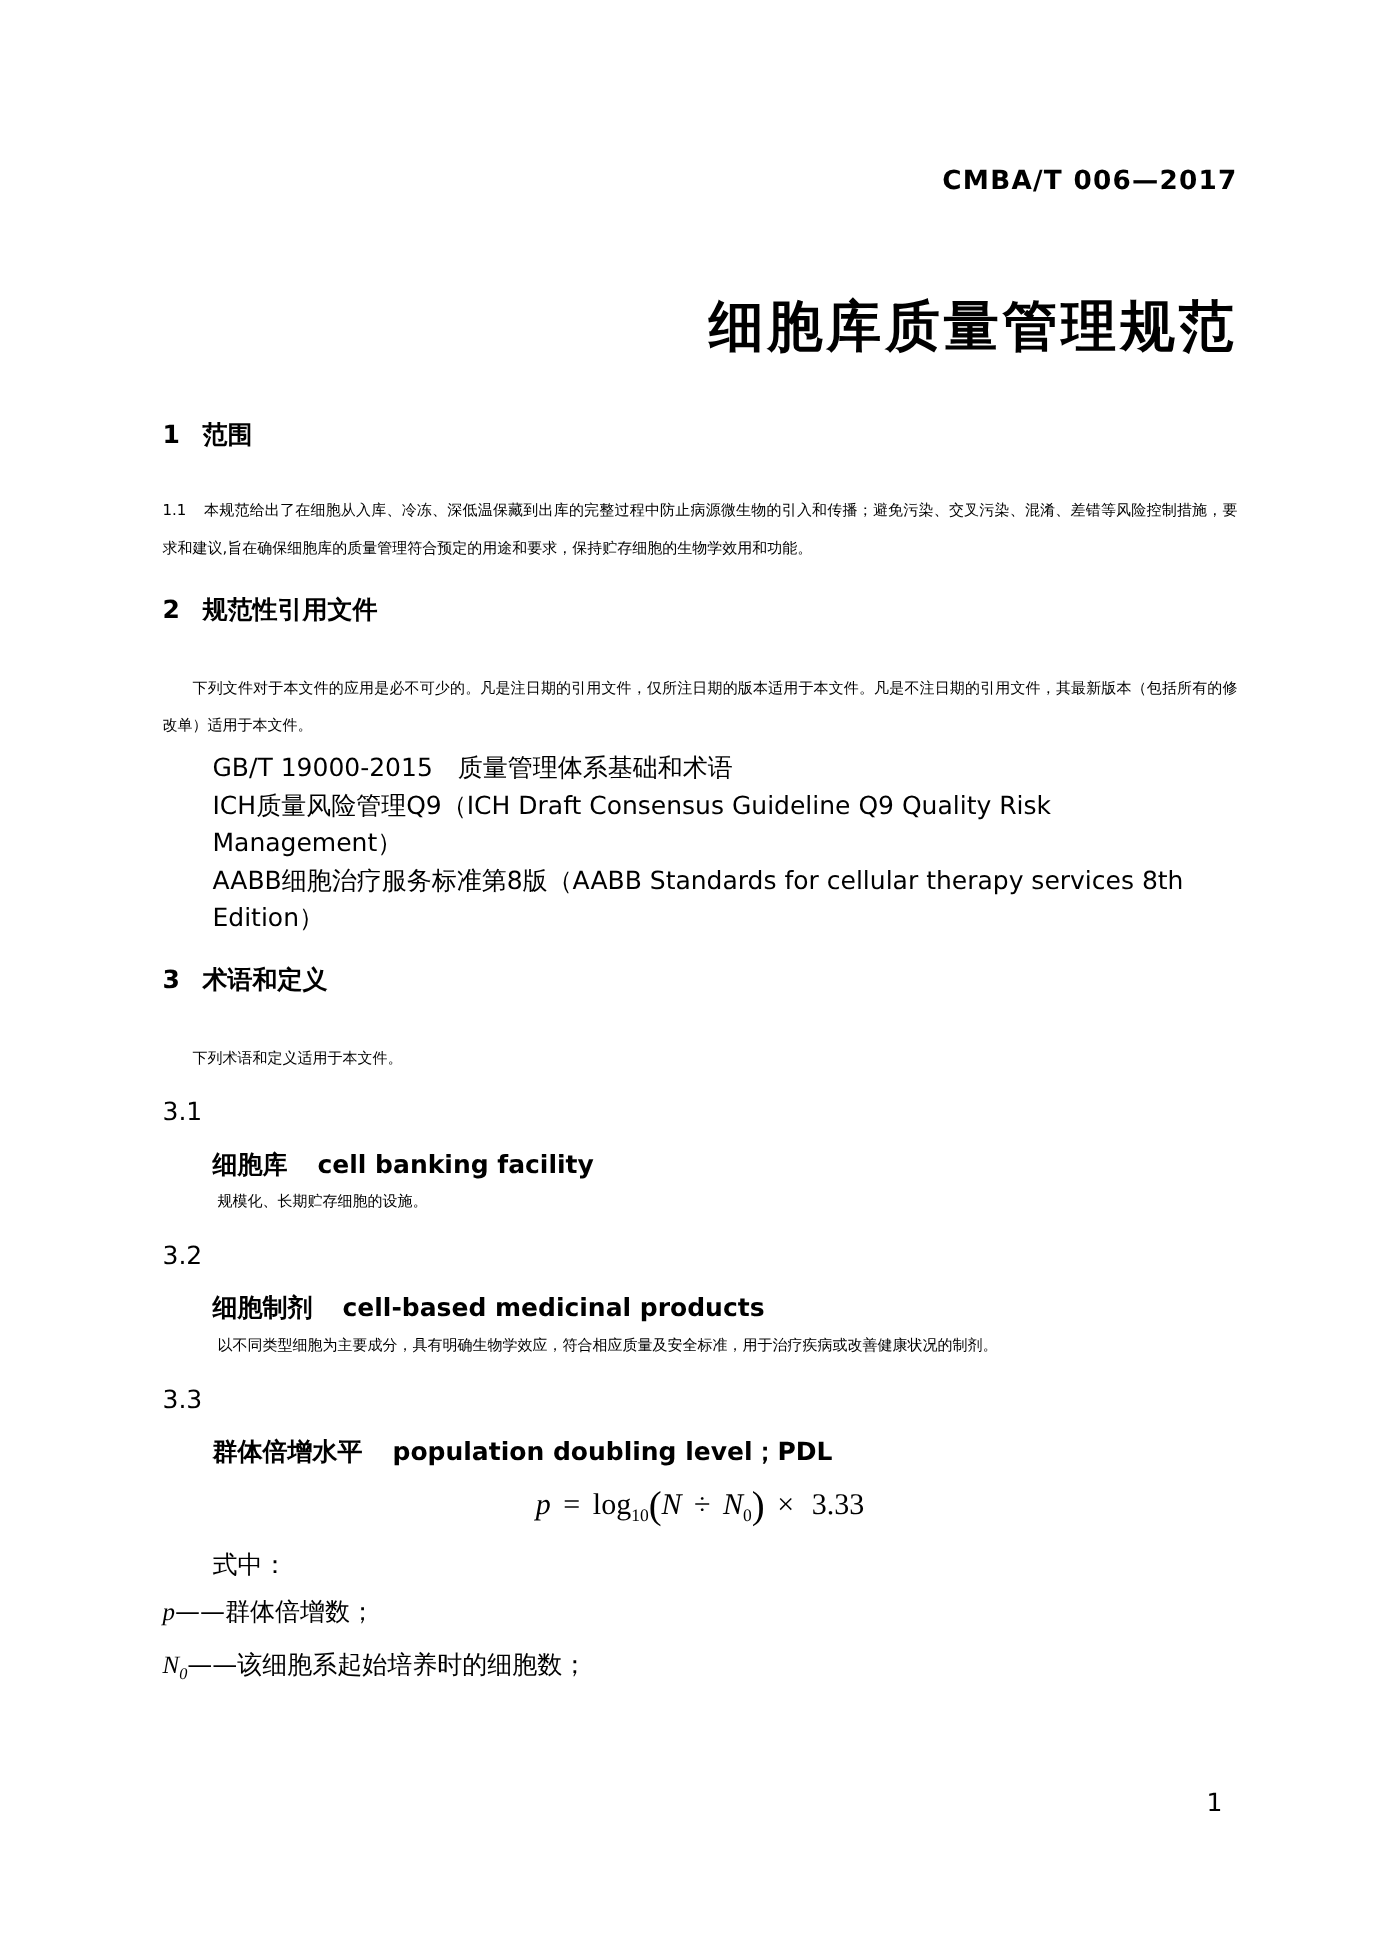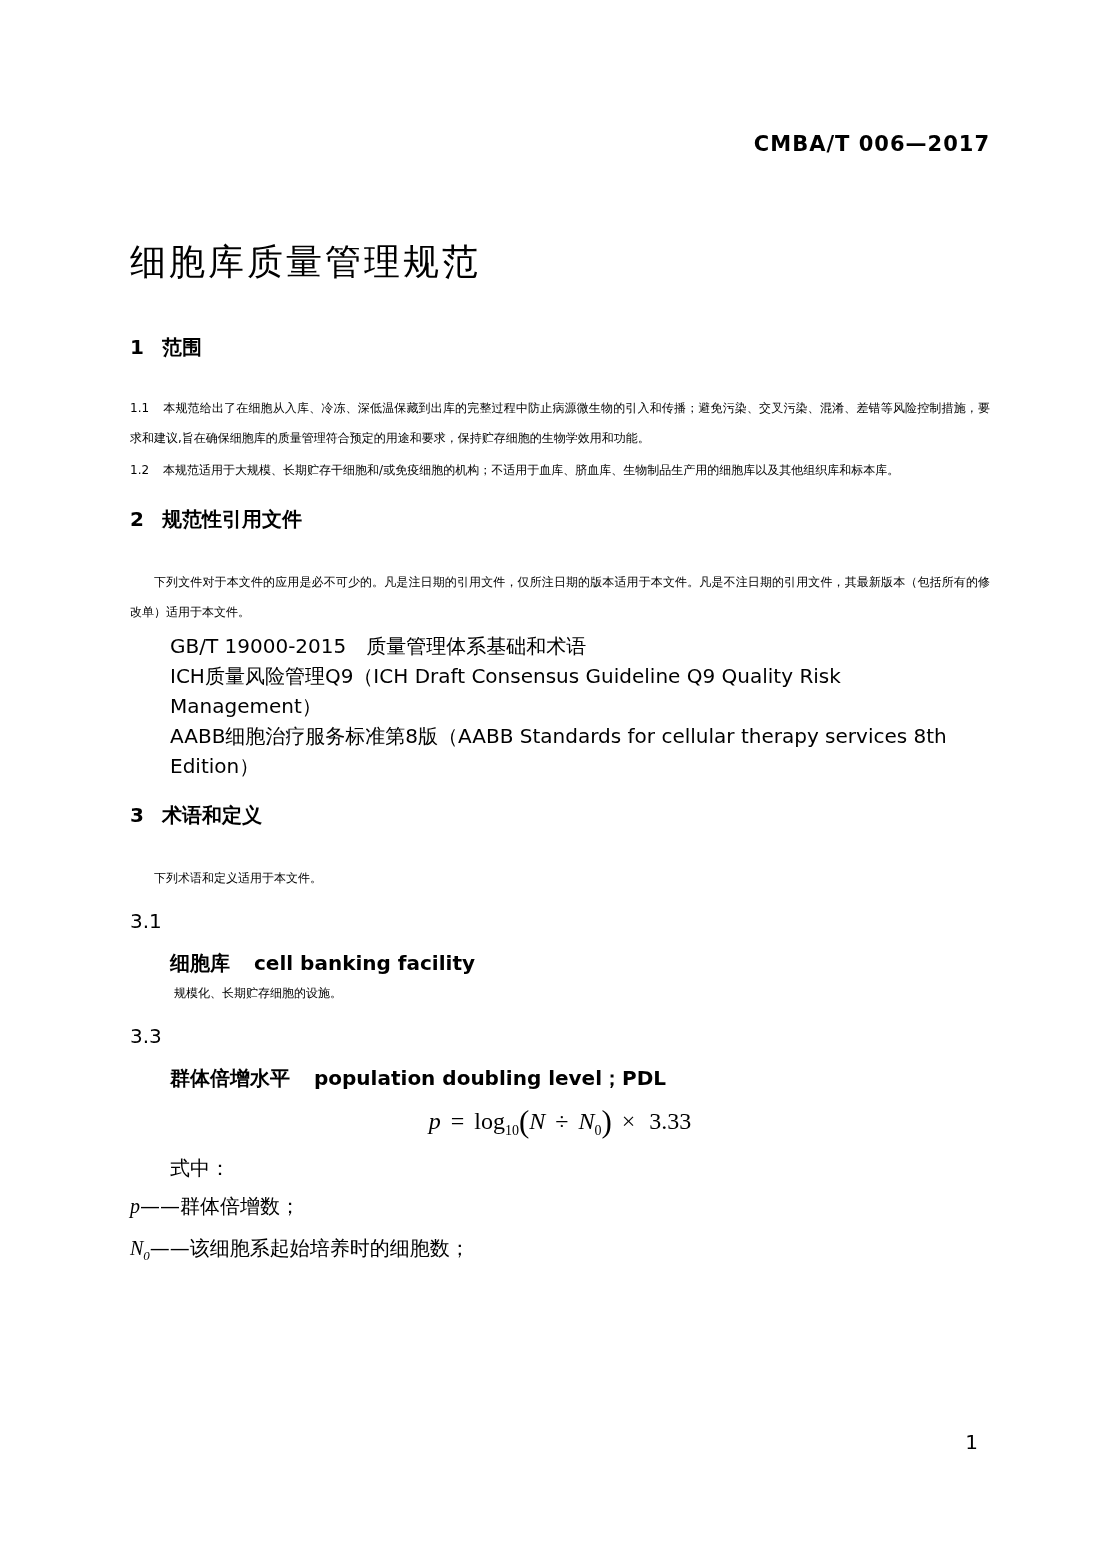--- a/index.html
+++ b/index.html
@@ -15,23 +15,23 @@
   }
   .doc-number {
     text-align:right;
     font-size:21px;
     font-weight:700;
     letter-spacing:1px;
     line-height:24px;
   }
   .title {
     margin:84px 0 0 0;
-    text-align:left;
-    font-size:36px;
-    font-weight:400;
+    text-align:right;
+    font-size:44px;
+    font-weight:700;
     letter-spacing:3px;
     line-height:43px;
   }
   .sec-heading {
     font-size:20px;
     font-weight:700;
     line-height:24px;
   }
   .sec-num { margin-right:18px; }
   #sec1-heading { margin-top:52px; }
@@ -97,23 +97,20 @@
 
   <h1 class="title">细胞库质量管理规范</h1>
 
   <div class="sec-heading" id="sec1-heading">
     <span class="sec-num">1</span><span>范围</span>
   </div>
 
   <p class="body-text" id="clause-1-1">
     <span class="clause-num">1.1</span><span>本规范给出了在细胞从入库、冷冻、深低温保藏到出库的完整过程中防止病源微生物的引入和传播；避免污染、交叉污染、混淆、差错等风险控制措施，要求和建议,旨在确保细胞库的质量管理符合预定的用途和要求，保持贮存细胞的生物学效用和功能。</span>
   </p>
-  <p class="body-text" id="clause-1-2">
-    <span class="clause-num">1.2</span><span>本规范适用于大规模、长期贮存干细胞和/或免疫细胞的机构；不适用于血库、脐血库、生物制品生产用的细胞库以及其他组织库和标本库。</span>
-  </p>
 
   <div class="sec-heading" id="sec2-heading">
     <span class="sec-num">2</span><span>规范性引用文件</span>
   </div>
 
   <p class="body-text intro" id="sec2-intro">下列文件对于本文件的应用是必不可少的。凡是注日期的引用文件，仅所注日期的版本适用于本文件。凡是不注日期的引用文件，其最新版本（包括所有的修改单）适用于本文件。</p>
 
   <div class="ref-list">
     <div class="ref">GB/T 19000-2015　质量管理体系基础和术语</div>
     <div class="ref">ICH质量风险管理Q9（ICH Draft Consensus Guideline Q9 Quality Risk Management）</div>
@@ -127,20 +124,27 @@
   <p class="body-text intro" id="sec3-intro">下列术语和定义适用于本文件。</p>
 
   <div>
     <div class="term-num">3.1</div>
     <div class="term-line">
       <span class="term-zh">细胞库</span><span class="term-en">cell banking facility</span>
     </div>
     <p class="body-text term-def">规模化、长期贮存细胞的设施。</p>
   </div>
 
+  <div>
+    <div class="term-num">3.2</div>
+    <div class="term-line">
+      <span class="term-zh">细胞制剂</span><span class="term-en">cell-based medicinal products</span>
+    </div>
+    <p class="body-text term-def">以不同类型细胞为主要成分，具有明确生物学效应，符合相应质量及安全标准，用于治疗疾病或改善健康状况的制剂。</p>
+  </div>
 
   <div>
     <div class="term-num">3.3</div>
     <div class="term-line">
       <span class="term-zh">群体倍增水平</span><span class="term-en">population doubling level；PDL</span>
     </div>
   </div>
 
   <div class="formula">
     <span class="var">p</span><span class="op">=</span><span>log</span><sub>10</sub><span class="paren">(</span><span class="var">N</span><span class="op">÷</span><span class="var">N</span><sub>0</sub><span class="paren">)</span><span class="op">×</span><span class="factor">3.33</span>

